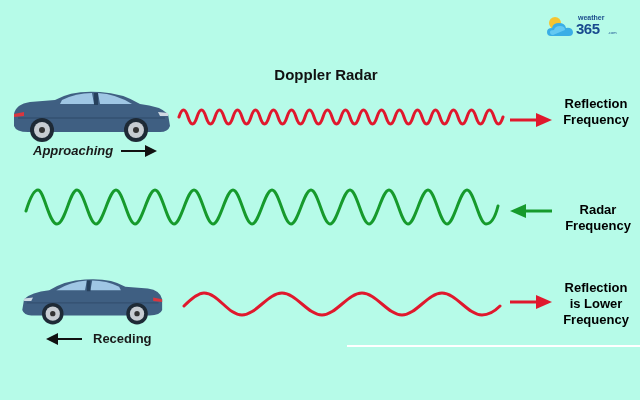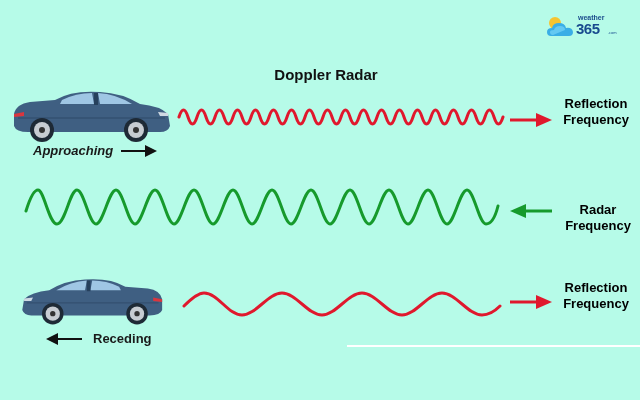--- a/index.html
+++ b/index.html
@@ -121,16 +121,17 @@
   <path fill="none" stroke="#e0182d" stroke-width="3" stroke-linecap="round" d="M6 22 C14 14 20 9 26 9 C40 9 50 31 64 31 C78 31 90 9 104 9 C118 9 130 31 144 31 C158 31 170 9 184 9 C198 9 210 31 224 31 C238 31 250 9 264 9 C278 9 290 31 304 31 C312 31 318 26 322 22"></path>
 </svg>
 
 <svg class="abs" style="left:508px;top:294px;" width="46" height="16" viewBox="0 0 46 16">
   <line x1="2" y1="8" x2="30" y2="8" stroke="#e0182d" stroke-width="3"></line>
   <polygon points="28,1 44,8 28,15" fill="#e0182d"></polygon>
 </svg>
 
 <div class="abs label" style="left:556px;top:280px;width:80px;">
   <div>Reflection</div>
+  <div>is Lower</div>
   <div>Frequency</div>
 </div>
 
 <div class="abs divider"></div>
 
 </body></html>

